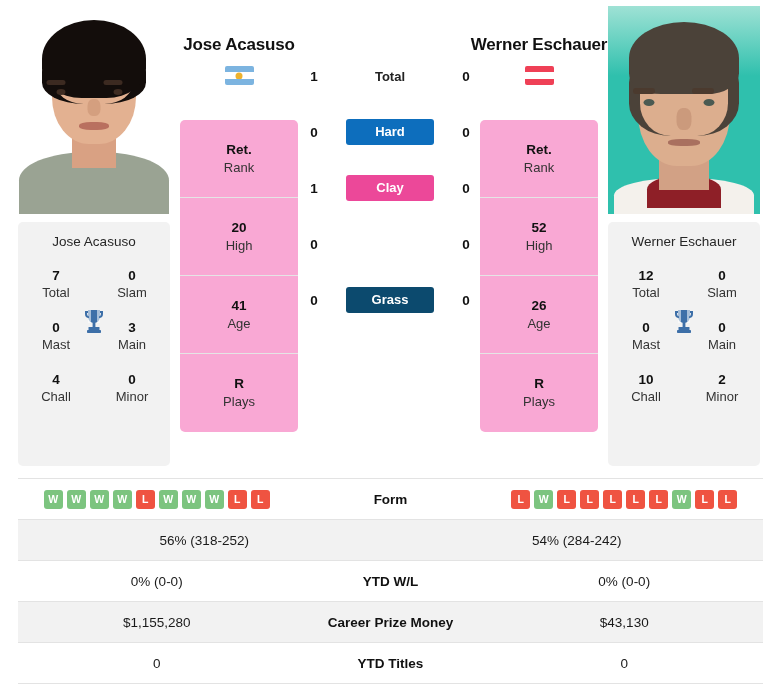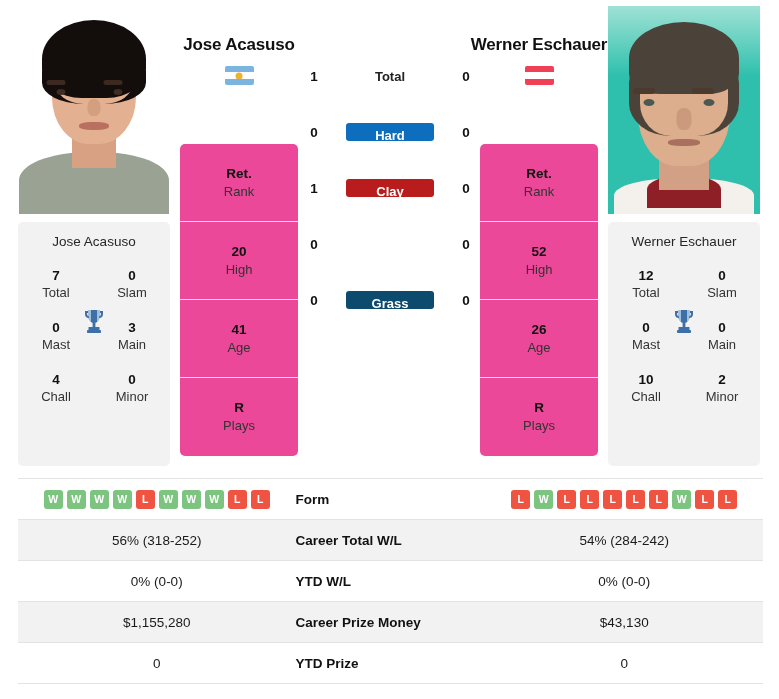--- a/index.html
+++ b/index.html
@@ -207,23 +207,23 @@
   .flag-at { background: #ffffff; }
   .flag-at::before, .flag-at::after {
     content: ""; position: absolute; left: 0; width: 100%; height: 33.4%;
     background: #ef4056;
   }
   .flag-at::after { bottom: 0; }
 
   
   .rankcard {
     position: absolute;
-    top: 144px;
+    top: 120px;
     width: 118px;
-    background: #ec4899;
+    background: #f9a8d4;
     border-radius: 5px;
     overflow: hidden;
   }
   .rankcard-left  { left: 180px; }
   .rankcard-right { left: 480px; }
   .rrow {
     height: 78px;
     display: flex;
     flex-direction: column;
     align-items: center;
@@ -251,21 +251,21 @@
   .srow:last-child { margin-bottom: 0; }
   .snum {
     width: 28px;
     text-align: center;
     font-size: 13.5px;
     font-weight: bold;
     color: #111;
   }
   .spill {
     width: 88px;
-    height: 18px;
+    height: 26px;
     line-height: 26px;
     text-align: center;
     border-radius: 3px;
     font-size: 13px;
     font-weight: bold;
     color: #ffffff;
   }
   .spill-plain {
     width: 88px;
     text-align: center;
@@ -293,20 +293,21 @@
     flex: 1 1 0;
     display: flex;
     align-items: center;
     justify-content: center;
     gap: 4px;
     font-size: 13.5px;
     color: #1a1a1a;
   }
   .cell-mid {
     width: 190px;
+    text-align: center;
     font-size: 13.5px;
     font-weight: bold;
     color: #111;
   }
   .badge {
     width: 19px;
     height: 19px;
     border-radius: 3px;
     color: #ffffff;
     font-size: 10.5px;
@@ -411,21 +412,21 @@
         <div class="spill-plain">Total</div>
         <div class="snum">0</div>
       </div>
       <div class="srow">
         <div class="snum">0</div>
         <div class="spill" style="background:#0d6ebd">Hard</div>
         <div class="snum">0</div>
       </div>
       <div class="srow">
         <div class="snum">1</div>
-        <div class="spill" style="background:#b91c1c">Clay</div>
+        <div class="spill" style="background:#ec4899">Clay</div>
         <div class="snum">0</div>
       </div>
       <div class="srow">
         <div class="snum">0</div>
         <div class="snum">0</div>
       </div>
       <div class="srow">
         <div class="snum">0</div>
         <div class="spill" style="background:#0c4a6e">Grass</div>
         <div class="snum">0</div>
@@ -537,21 +538,20 @@
         <span class="badge badge-l">L</span>
         <span class="badge badge-w">W</span>
         <span class="badge badge-l">L</span>
         <span class="badge badge-l">L</span>
       </div>
     </div>
     <div class="srowt alt">
       <div class="cell-left">
         <span>56% (318-252)</span>
       </div>
-      <div class="cell-mid">Career Total W/L</div>
       <div class="cell-right">
         <span>54% (284-242)</span>
       </div>
     </div>
     <div class="srowt">
       <div class="cell-left">
         <span>0% (0-0)</span>
       </div>
       <div class="cell-mid">YTD W/L</div>
       <div class="cell-right">
@@ -564,18 +564,18 @@
       </div>
       <div class="cell-mid">Career Prize Money</div>
       <div class="cell-right">
         <span>$43,130</span>
       </div>
     </div>
     <div class="srowt">
       <div class="cell-left">
         <span>0</span>
       </div>
-      <div class="cell-mid">YTD Prize</div>
+      <div class="cell-mid">YTD Titles</div>
       <div class="cell-right">
         <span>0</span>
       </div>
     </div>
   </div>
 
 </body></html>

